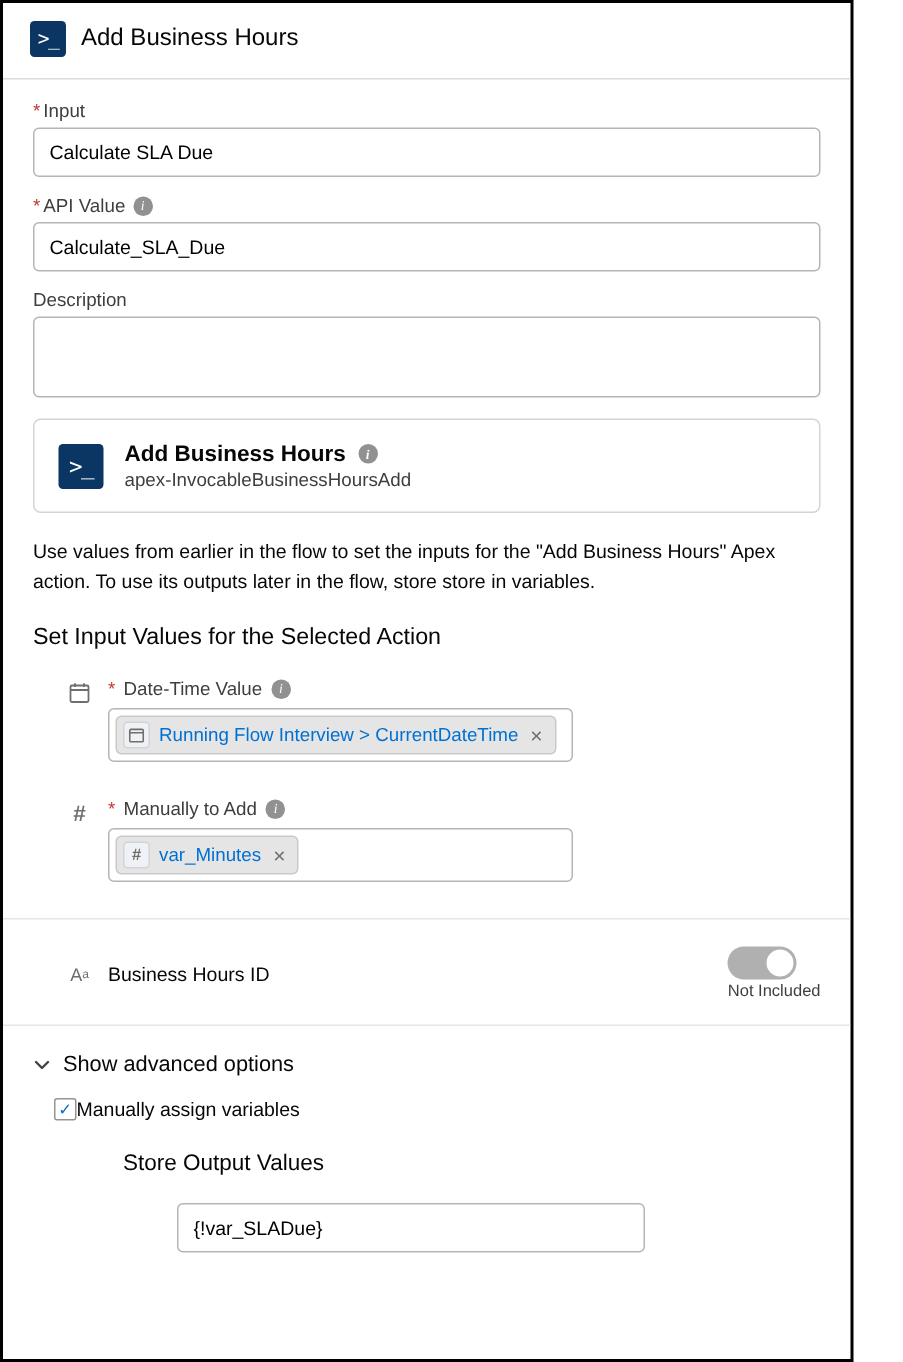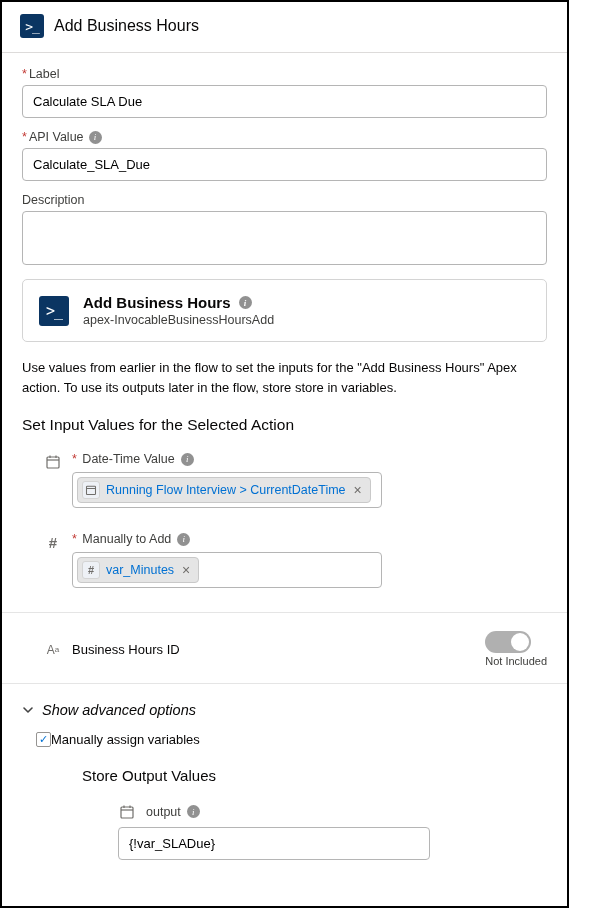--- a/index.html
+++ b/index.html
@@ -33,21 +33,21 @@
 .pill-icon { width: 18px; height: 18px; background: #eef1f6; border: 1px solid #d4d4d4; border-radius: 3px; display: flex; align-items: center; justify-content: center; color: #706e6b; font-size: 10px; }
 .pill-text { color: #0070d2; font-size: 12.5px; }
 .pill-remove { color: #706e6b; font-size: 14px; cursor: pointer; padding: 0 2px; }
 .toggle-row { display: flex; align-items: center; justify-content: space-between; padding: 0 0 0 22px; margin-bottom: 20px; }
 .toggle-label-group { display: flex; align-items: center; gap: 10px; }
 .toggle-wrap { text-align: center; }
 .toggle { width: 46px; height: 22px; background: #b0b0b0; border-radius: 11px; position: relative; margin-right: -6px; margin-bottom: 2px; }
 .toggle::after { content: ""; position: absolute; right: 2px; top: 2px; width: 18px; height: 18px; background: #fff; border-radius: 50%; }
 .toggle-state { font-size: 11px; color: #3e3e3c; }
 .divider { border-top: 1px solid #e5e5e5; margin: 4px -20px 18px -20px; }
-.advanced-toggle { display: flex; align-items: center; gap: 8px; font-size: 14.5px; margin-bottom: 14px; cursor: pointer; font-style: italic; }
+.advanced-toggle { display: flex; align-items: center; gap: 8px; font-size: 14.5px; margin-bottom: 14px; cursor: pointer; }
 .chevron { width: 12px; height: 12px; display: inline-block; }
 .chevron svg { display: block; }
 .checkbox-row { display: flex; align-items: center; gap: 0; margin-left: 14px; margin-bottom: 20px; font-size: 13px; }
 .checkbox { width: 15px; height: 15px; border: 1px solid #969492; border-radius: 2px; display: flex; align-items: center; justify-content: center; color: #0070d2; font-size: 11px; }
 .checkbox::before { content: "✓"; }
 .output-heading { font-size: 15px; margin-left: 60px; margin-bottom: 18px; }
 .output-row { display: flex; align-items: center; gap: 10px; margin-left: 96px; }
 .output-row .row-label { margin-bottom: 0; }
 .output-input-wrap { margin-left: 96px; margin-top: 6px; }
 .output-input { width: 312px; border: 1px solid #b5b5b5; border-radius: 4px; padding: 8px 10px; font-size: 13px; }
@@ -58,21 +58,21 @@
 <div class="panel">
   <div class="header">
     <div class="action-icon"></div>
     <div class="header-title">Add Business Hours</div>
   </div>
 
   <div class="form-body">
 
     <div class="field">
       <div class="field-label">
-        <span><span class="req">*</span><span>Label</span></span>
+        <span><span class="req">*</span><span>Input</span></span>
       </div>
       <input class="text-input" value="Calculate SLA Due" style="">
     </div>
 
     <div class="field">
       <div class="field-label">
         <span><span class="req">*</span><span>API Value</span></span>
         <span class="info-icon"></span>
       </div>
       <input class="text-input" value="Calculate_SLA_Due" style="">
@@ -170,32 +170,18 @@
       <span>Show advanced options</span>
     </div>
 
     <div class="checkbox-row">
       <div class="checkbox"></div>
       <span>Manually assign variables</span>
     </div>
 
     <div class="output-heading">Store Output Values</div>
 
-    <div class="output-row">
-      <div class="type-icon">
-        <svg width="16" height="16" viewBox="0 0 16 16">
-            <rect x="2" y="3" width="12" height="11" rx="1" fill="none" stroke="#706e6b" stroke-width="1.2"></rect>
-            <line x1="2" y1="6" x2="14" y2="6" stroke="#706e6b" stroke-width="1.2"></line>
-            <line x1="5" y1="1.5" x2="5" y2="4" stroke="#706e6b" stroke-width="1.2"></line>
-            <line x1="11" y1="1.5" x2="11" y2="4" stroke="#706e6b" stroke-width="1.2"></line>
-          </svg>
-      </div>
-      <div class="row-label">
-        <span>output</span>
-        <span class="info-icon"></span>
-      </div>
-    </div>
     <div class="output-input-wrap">
       <input class="output-input" value="{!var_SLADue}" style="">
     </div>
 
   </div>
 </div>
 
 </body></html>

